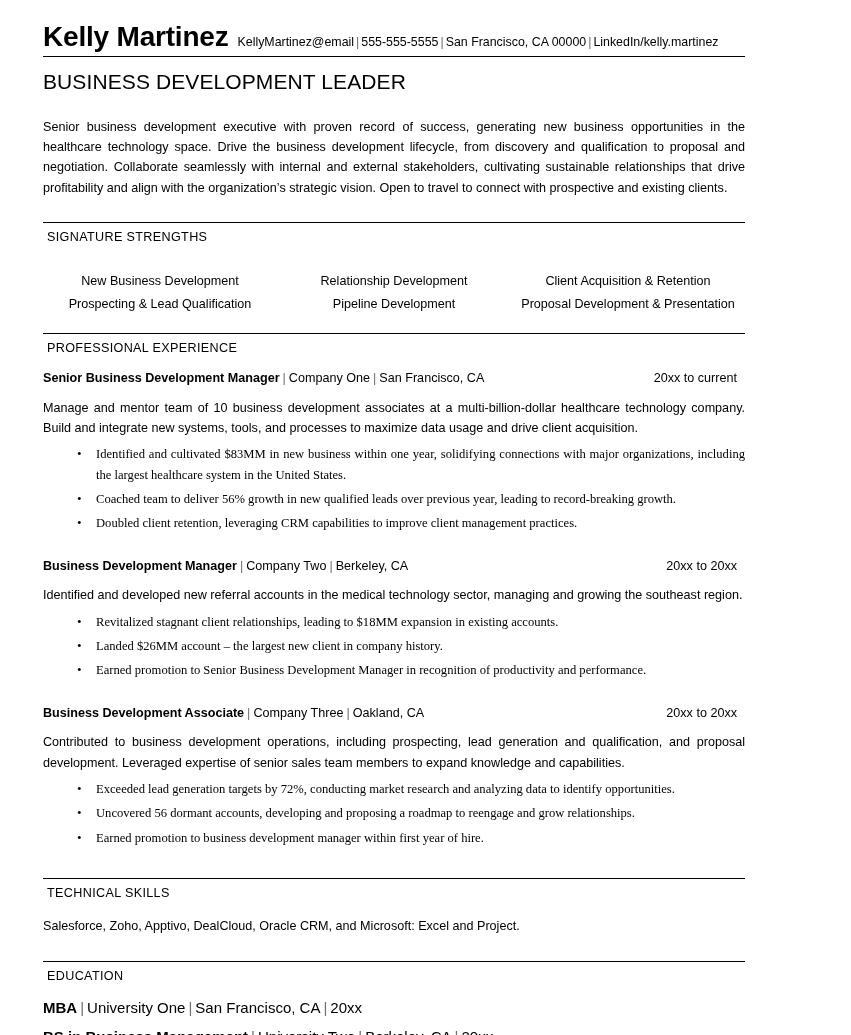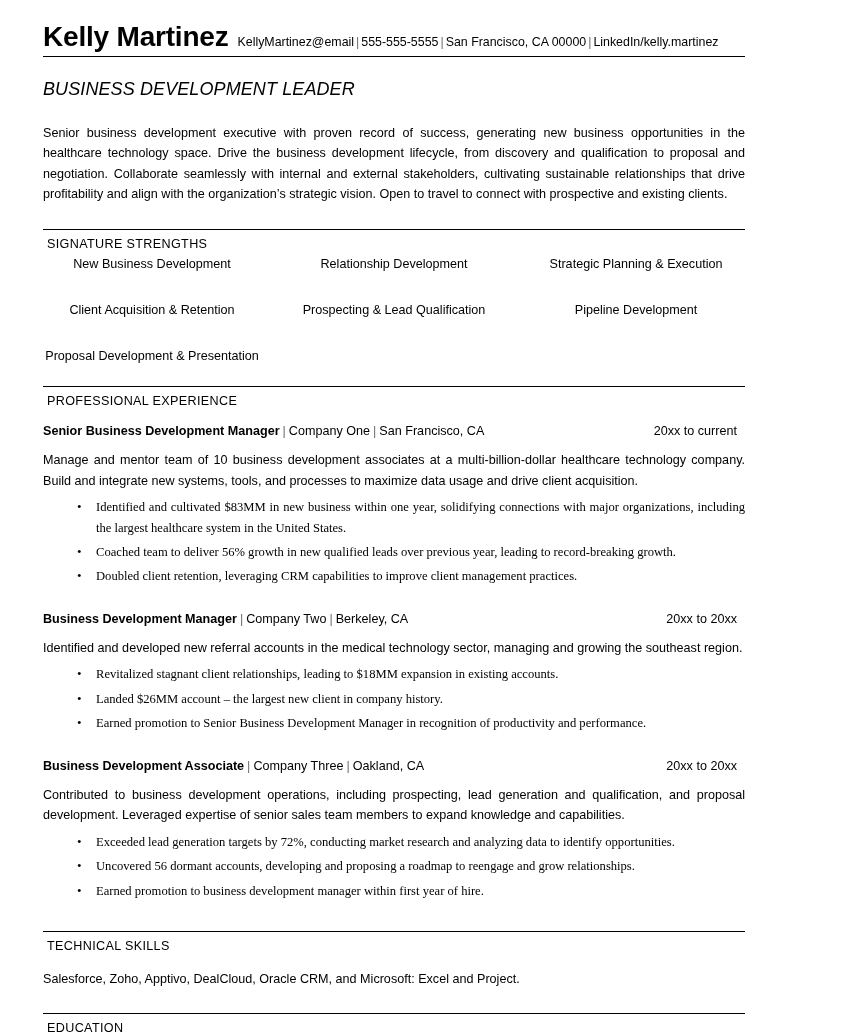--- a/index.html
+++ b/index.html
@@ -49,25 +49,24 @@
 
   .rule {
     border: 0;
     border-top: 1.4px solid #000;
     margin: 0;
     height: 0;
   }
   .rule-head { margin-top: 5px; }
 
   .tagline {
-    font-size: 18px;
+    font-size: 21px;
     letter-spacing: 0.1px;
-    margin-top: 22px;
+    margin-top: 12px;
     line-height: 1.2;
-    font-style: italic;
   }
 
   
   .summary {
     font-size: 12.6px;
     line-height: 1.62;
     text-align: justify;
     margin-top: 22px;
     margin-bottom: 0;
   }
@@ -83,24 +82,23 @@
     font-size: 12.6px;
     letter-spacing: 0.35px;
     margin: 7px 0 0 4px;
     line-height: 1.2;
   }
 
   
   .strengths {
     display: grid;
     grid-template-columns: 1fr 1fr 1fr;
-    margin-top: 1px;
+    margin-top: 25px;
     column-gap: 0;
     row-gap: 0;
-    gap: 24px;
   }
   .strength {
     font-size: 12.6px;
     text-align: center;
     line-height: 1.78;
   }
 
   
   .job { margin-top: 0; }
   .job-head {
@@ -188,21 +186,20 @@
   <p class="summary">Senior business development executive with proven record of success, generating new business opportunities in the healthcare technology space. Drive the business development lifecycle, from discovery and qualification to proposal and negotiation. Collaborate seamlessly with internal and external stakeholders, cultivating sustainable relationships that drive profitability and align with the organization’s strategic vision. Open to travel to connect with prospective and existing clients.</p>
 
   <div class="spacer-md"></div>
 
   <hr class="section-rule">
   <div class="section-title">SIGNATURE STRENGTHS</div>
 
   <div class="strengths">
     <div class="strength">New Business Development</div>
     <div class="strength">Relationship Development</div>
-    <div class="strength">Strategic Planning &amp; Execution</div>
     <div class="strength">Client Acquisition &amp; Retention</div>
     <div class="strength">Prospecting &amp; Lead Qualification</div>
     <div class="strength">Pipeline Development</div>
     <div class="strength">Proposal Development &amp; Presentation</div>
   </div>
 
   <div class="spacer-sm"></div>
 
   <hr class="section-rule">
   <div class="section-title">PROFESSIONAL EXPERIENCE</div>

